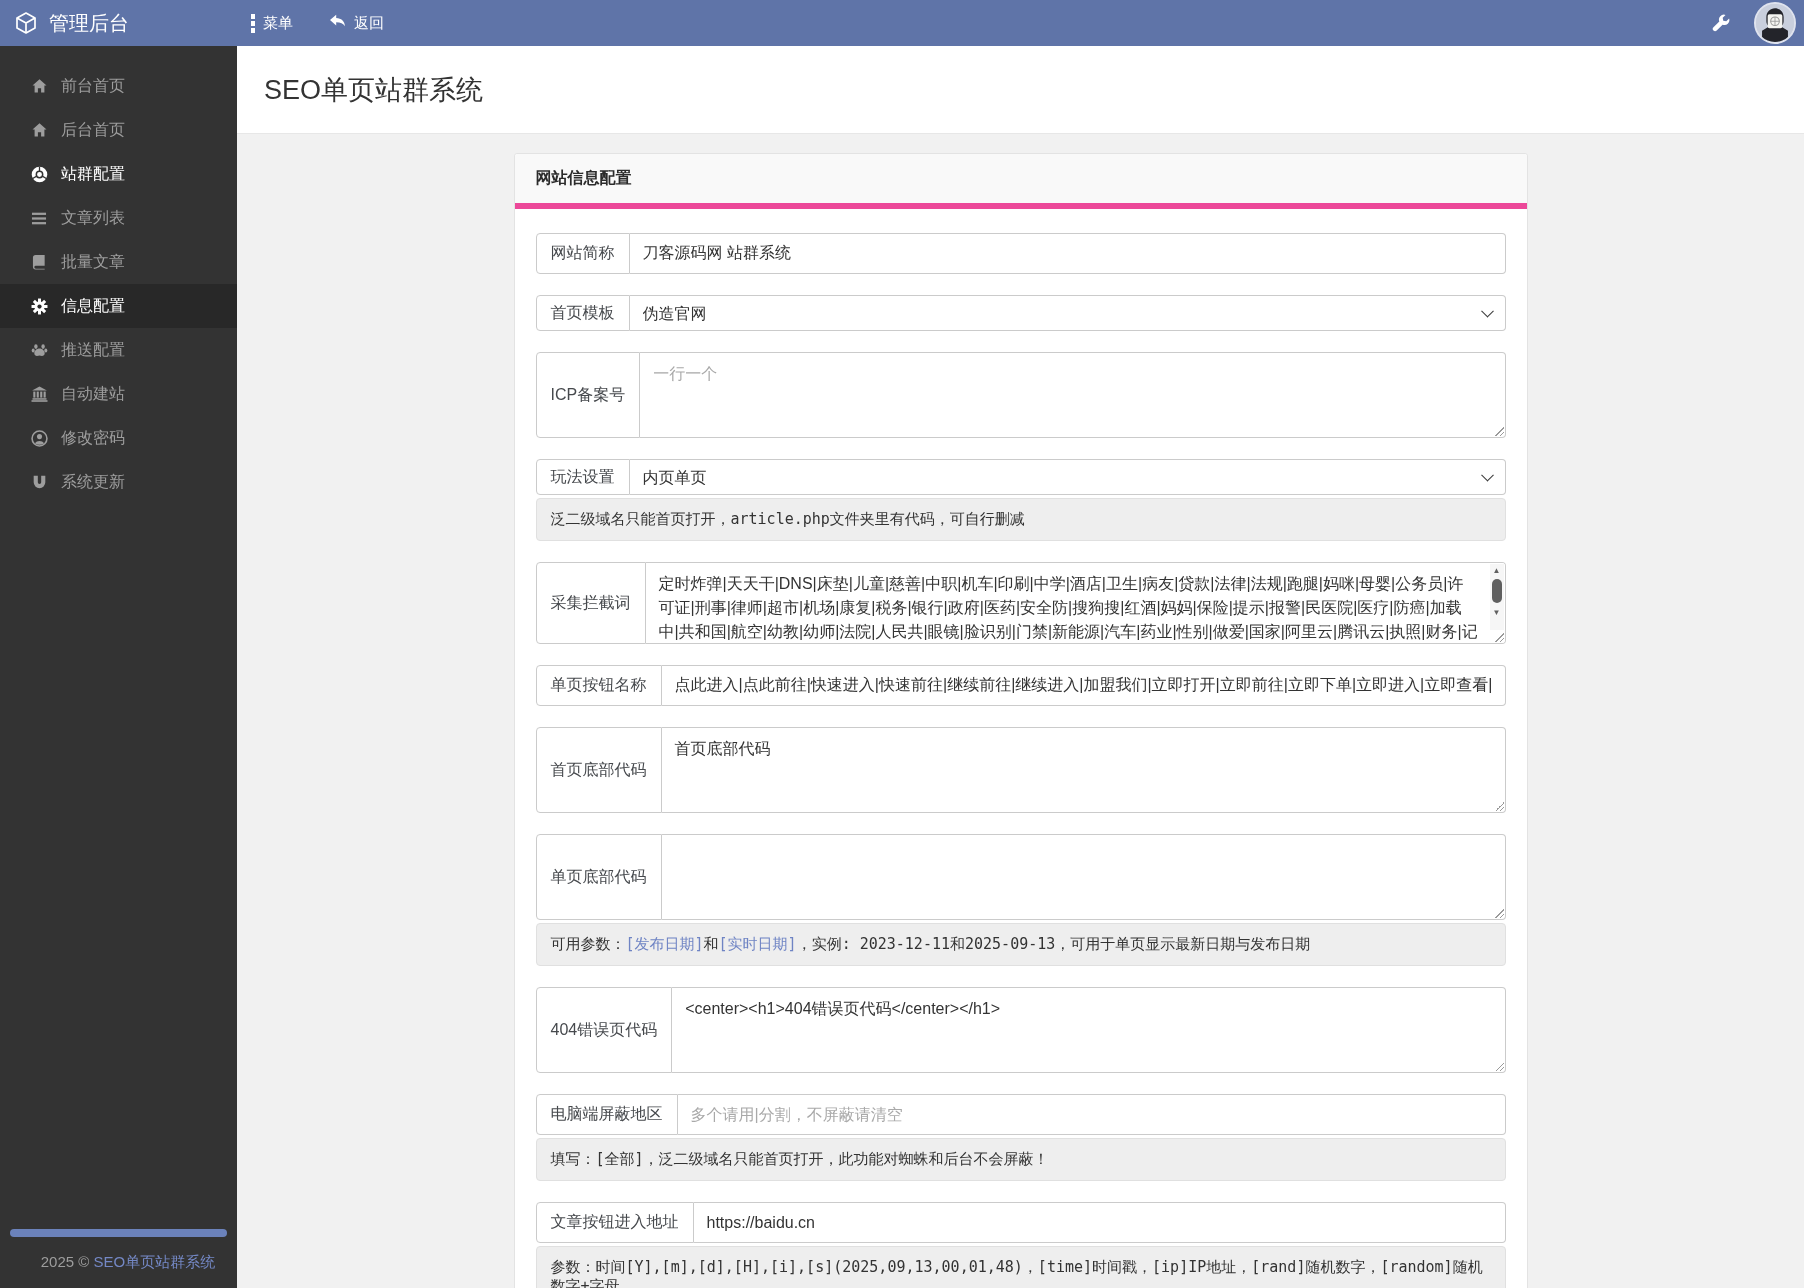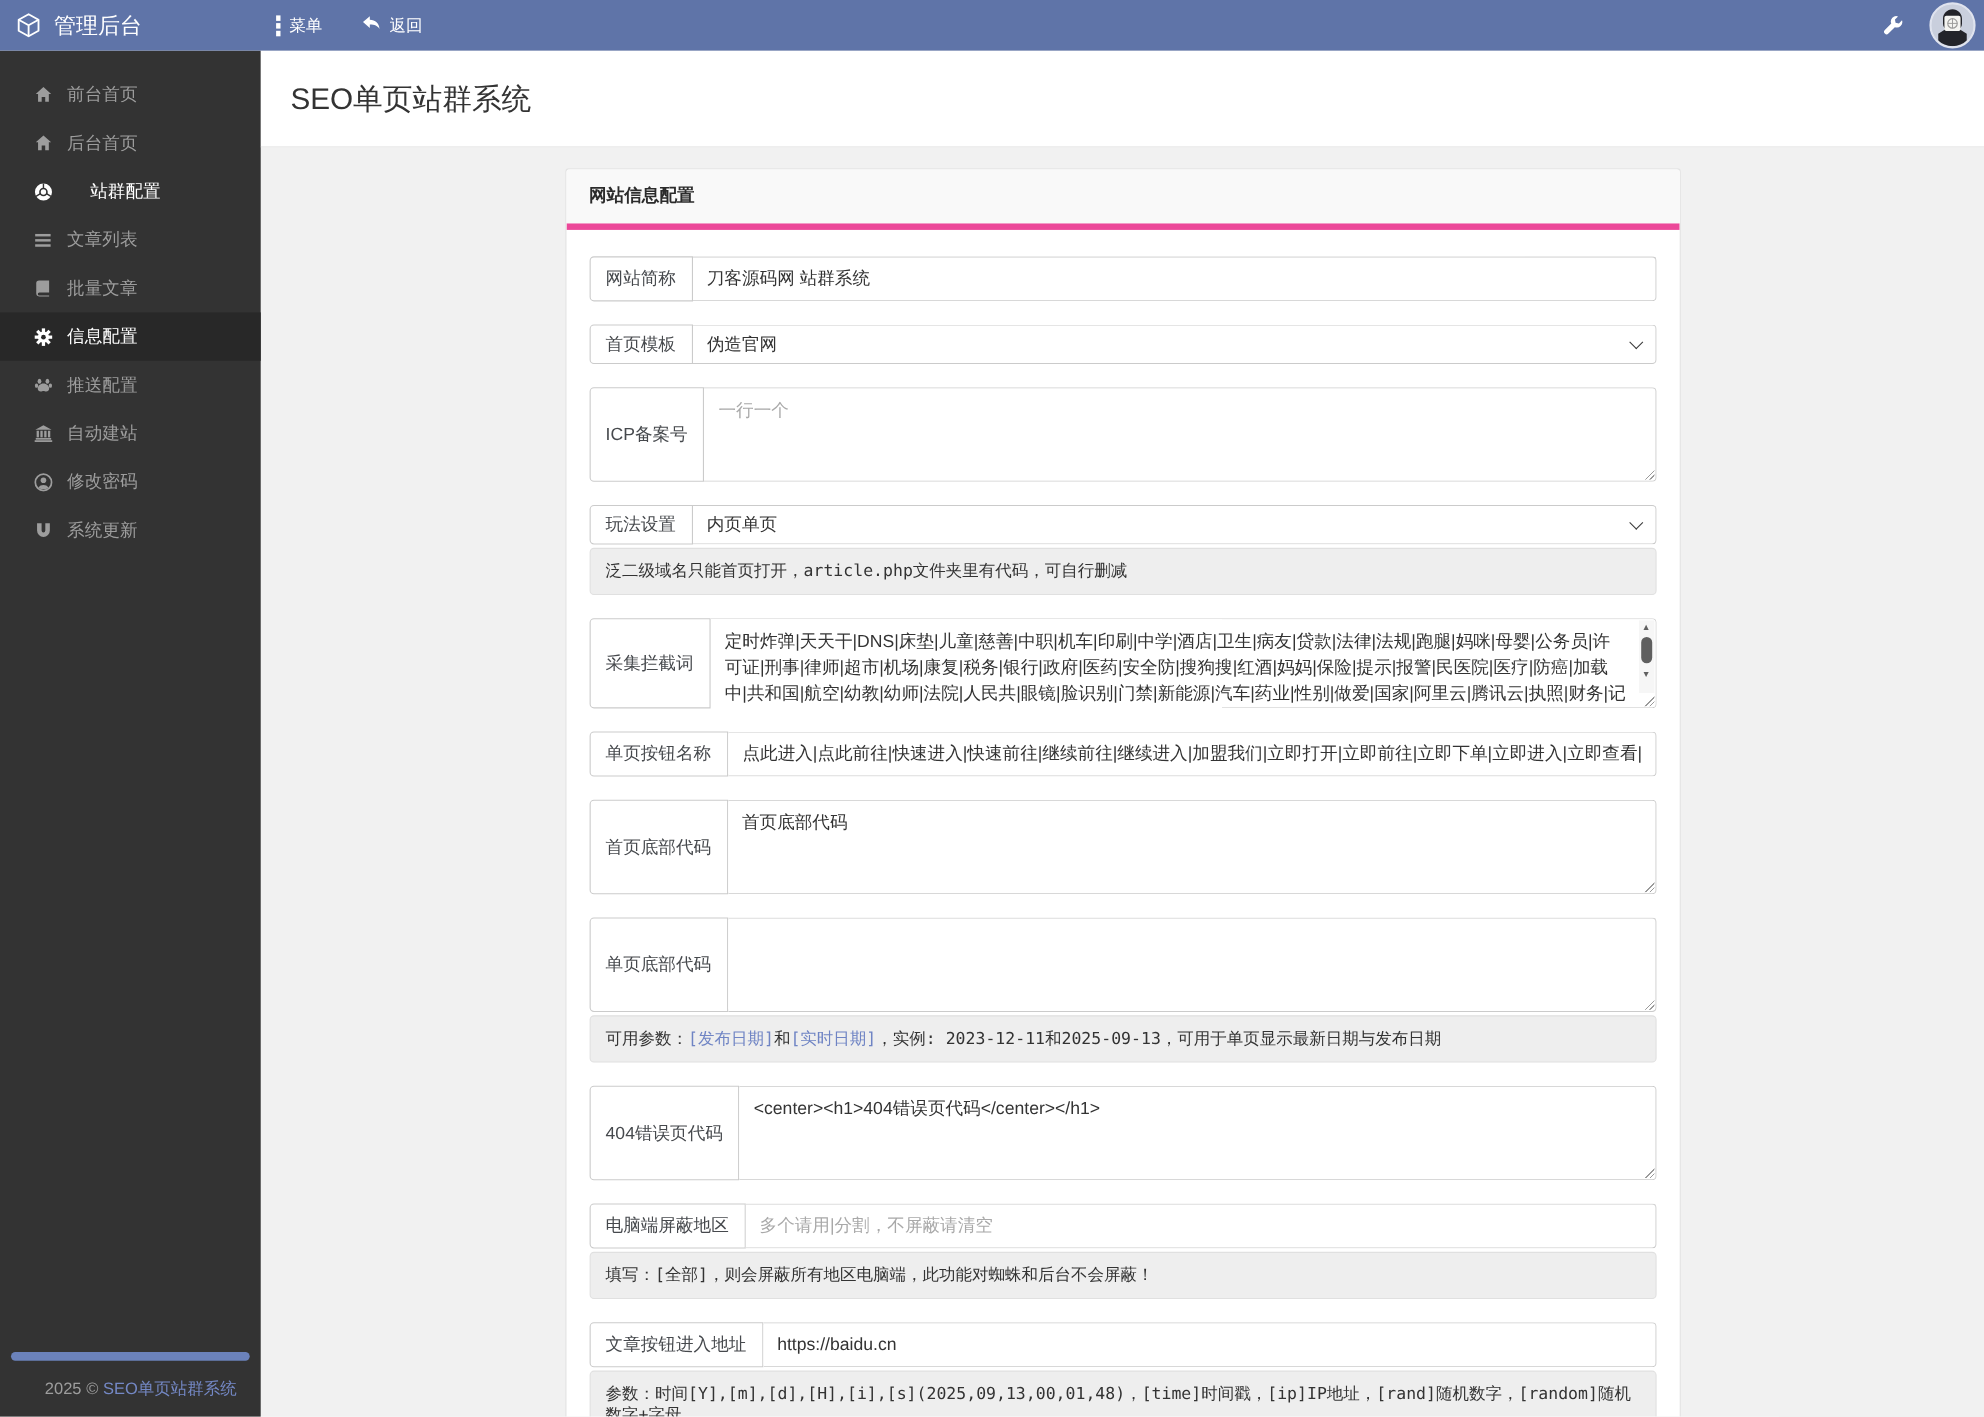--- a/index.html
+++ b/index.html
@@ -37,21 +37,21 @@
     width:237px; flex:0 0 237px; background:#333333;
     display:flex; flex-direction:column;
   }
   .side-menu { list-style:none; margin:18px 0 0 0; padding:0; }
   .side-item {
     height:44px; display:flex; align-items:center; padding:0 28px;
     color:#9d9d9d; font-size:16px; cursor:pointer;
   }
   .side-item .sicon { width:22px; display:flex; justify-content:center; align-items:center; }
   .side-item .slabel { margin-left:11px; }
-  .side-item.hl { color:#ffffff;gap:21px; }
+  .side-item.hl { color:#ffffff; }
   .side-item.active { background:#282828; color:#ffffff; }
   .side-footer { margin-top:auto; padding-bottom:10px; }
   .side-scrollbar {
     height:8px; background:#6b82bb; border-radius:4px; margin:0 10px 16px 10px; cursor:pointer;
   }
   .side-copy { text-align:center; font-size:15px; color:#9d9d9d; padding-bottom:6px;margin-left:19px; }
   .side-copy a { color:#7488c5; text-decoration:none; cursor:pointer; }
 
   
   .main { flex:1; display:flex; flex-direction:column; overflow:hidden; }
@@ -393,21 +393,21 @@
                 <span class="rz"></span>
               </div>
             </div>
           </div>
 
           <div class="frow">
             <div class="igroup">
               <label class="addon">电脑端屏蔽地区</label>
               <input class="ctrl" type="text" placeholder="多个请用|分割，不屏蔽请清空" style="">
             </div>
-            <div class="help">填写：[全部]，则会屏蔽所有地区电脑端，此功能对蜘蛛和后台不会屏蔽！</div>
+            <div class="help">填写：[全部]，泛二级域名只能首页打开，此功能对蜘蛛和后台不会屏蔽！</div>
           </div>
 
           <div class="frow">
             <div class="igroup">
               <label class="addon">文章按钮进入地址</label>
               <input class="ctrl" type="text" value="https://baidu.cn" style="">
             </div>
             <div class="help">参数：时间[Y],[m],[d],[H],[i],[s](2025,09,13,00,01,48)，[time]时间戳，[ip]IP地址，[rand]随机数字，[random]随机数字+字母</div>
           </div>
 

